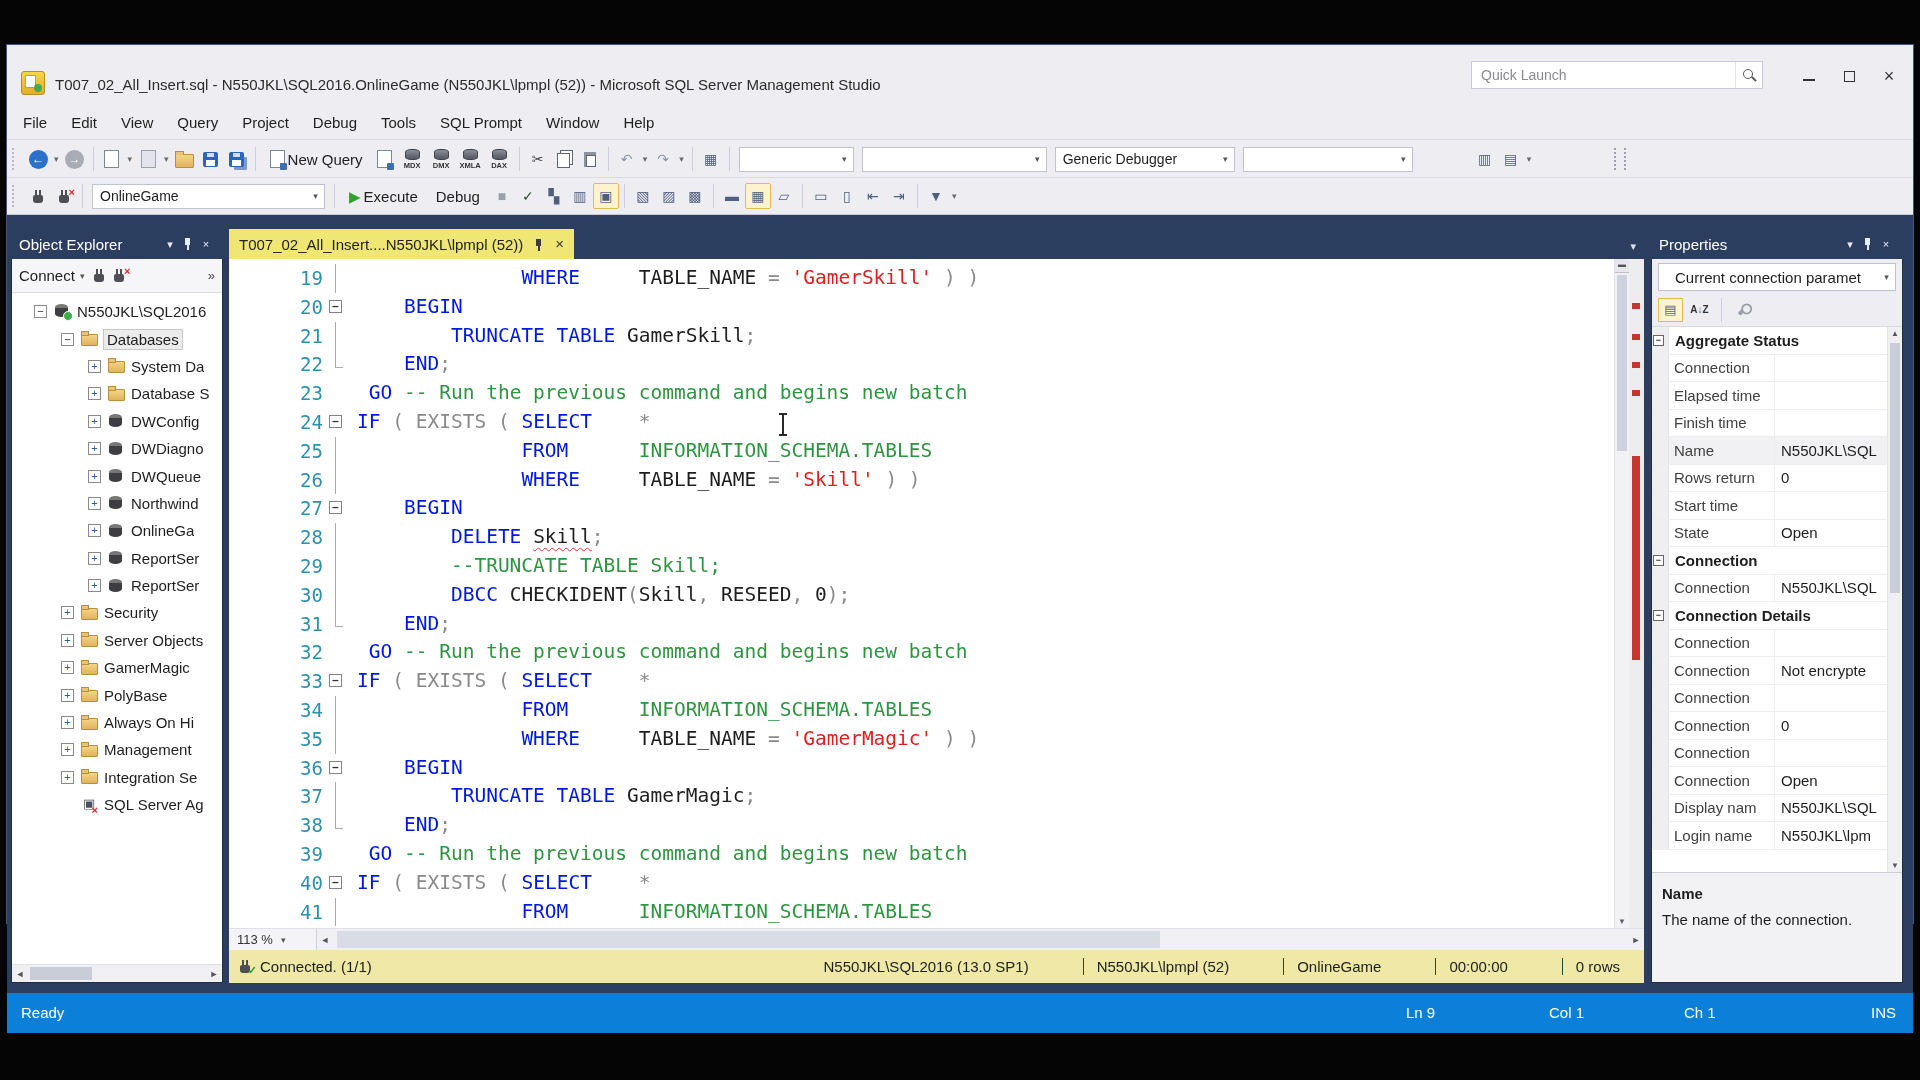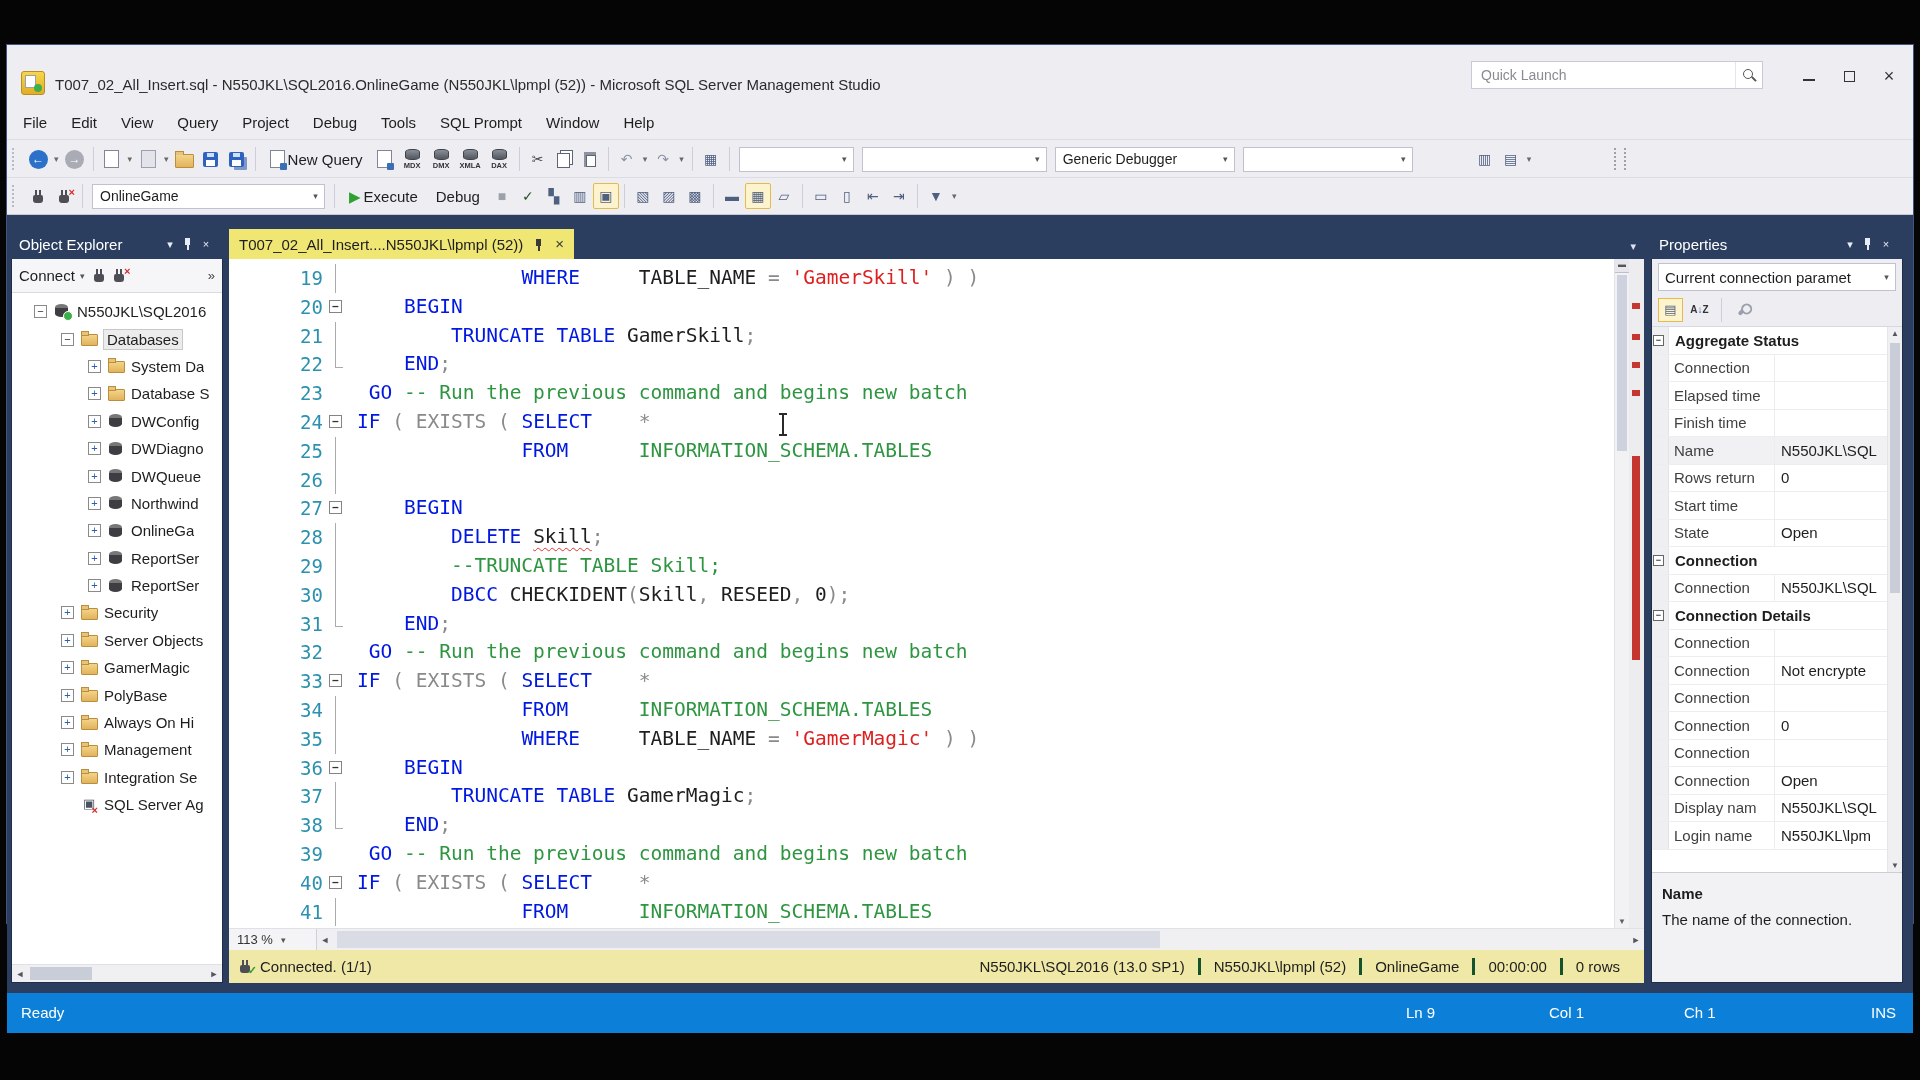--- a/index.html
+++ b/index.html
@@ -138,27 +138,27 @@
   .ibeam{position:absolute;left:553px;top:156px;width:2px;height:19px;background:#2a2a2a;}
   .ibeam::before,.ibeam::after{content:"";position:absolute;left:-3px;width:8px;height:2px;background:#2a2a2a;}
   .ibeam::before{top:-2px;} .ibeam::after{bottom:-2px;}
   .zoomrow{height:21px;background:#F4F4F7;display:flex;align-items:stretch;border-top:1px solid #E0E0E8;flex:none;}
   .zoombox{width:88px;display:flex;align-items:center;gap:8px;font-size:13px;color:#333;padding:0 8px;border-right:1px solid #D0D0DA;box-sizing:border-box;}
   .ed-hscroll{flex:1;border-top:none;background:#F0F0F3;display:flex;align-items:center;position:relative;}
   .edthumb{position:absolute;left:20px;width:62%;top:2px;bottom:2px;background:#D9DCE4;}
   .estatus{height:33px;background:#EFE8A6;display:flex;align-items:center;padding:0 11px;font-size:15px;color:#1e1e1e;gap:10px;flex:none;}
   .est-segs{margin-left:auto;display:flex;align-items:center;height:100%;}
   .est-seg{padding:0 13px;white-space:nowrap;}
-  .est-seg + .est-seg{border-left:3px solid #14532d;}
+  .est-seg + .est-seg{border-left:1px solid #14532d;margin-left:41px;}
 
   
   .props{left:1644px;top:14px;width:252px;height:754px;}
   .props .pbody{background:#EEEEF2;}
   .pcombo{height:26px;margin:4px 6px 2px 6px;background:#fff;border:1px solid #BFC2D0;display:flex;align-items:center;font-size:15px;color:#1e1e1e;flex:none;}
-  .pcombo span:first-child{flex:1;padding:0 6px;white-space:nowrap;overflow:hidden;}
+  .pcombo span:first-child{flex:1;padding:0 16px;white-space:nowrap;overflow:hidden;}
   .ptoolbar{height:33px;display:flex;align-items:center;padding:0 6px;gap:4px;flex:none;}
   .pticon{width:25px;height:24px;display:flex;align-items:center;justify-content:center;font-size:13px;color:#4F5F80;box-sizing:border-box;}
   .pticon.sel{background:#FDF3CC;border:1px solid #E3BC4E;}
   .az{font-size:10px;font-weight:bold;color:#333;}
   .az b{color:#2b5faa;}
   .wrench{width:13px;height:4px;background:#9aa0ab;border-radius:2px;transform:rotate(-45deg);position:relative;}
   .wrench::after{content:"";position:absolute;right:-2px;top:-2px;width:7px;height:7px;border:2px solid #9aa0ab;border-radius:50%;background:#EEEEF2;}
   .pgrid{position:relative;flex:1;background:#fff;overflow:hidden;border-top:1px solid #D8D8E0;}
   .pg-rows{margin-right:15px;}
   .prow{display:flex;align-items:stretch;border-bottom:1px solid #EDEDEF;height:27.5px;font-size:15px;background:#fff;box-sizing:border-box;}
@@ -589,20 +589,21 @@
                 <span class="cfold">
                   <span class="fmid"></span>
                 </span>
                 <span class="csrc"><span class="tk-p">              </span><span class="tk-k">FROM</span><span class="tk-p">      </span><span class="tk-y">INFORMATION_SCHEMA.TABLES</span></span>
               </div>
               <div class="cline">
                 <span class="cln">26</span>
                 <span class="cfold">
                   <span class="fmid"></span>
                 </span>
+                <span class="csrc"><span class="tk-p">              </span><span class="tk-k">WHERE</span><span class="tk-p">     </span><span class="tk-p">TABLE_NAME</span><span class="tk-p"> </span><span class="tk-g">=</span><span class="tk-p"> </span><span class="tk-s">'Skill'</span><span class="tk-p"> </span><span class="tk-g">) )</span></span>
               </div>
               <div class="cline">
                 <span class="cln">27</span>
                 <span class="cfold">
                   <span class="fbox">−</span>
                 </span>
                 <span class="csrc"><span class="tk-p">    </span><span class="tk-k">BEGIN</span></span>
               </div>
               <div class="cline">
                 <span class="cln">28</span>

